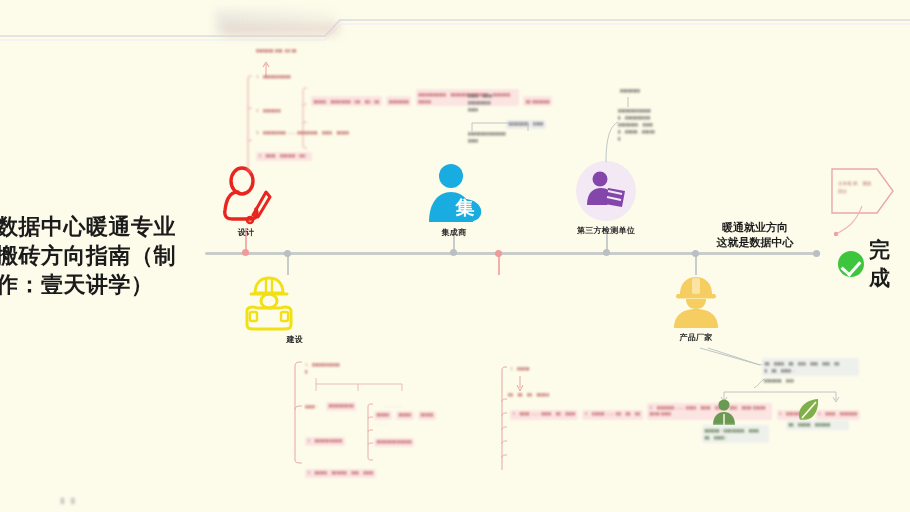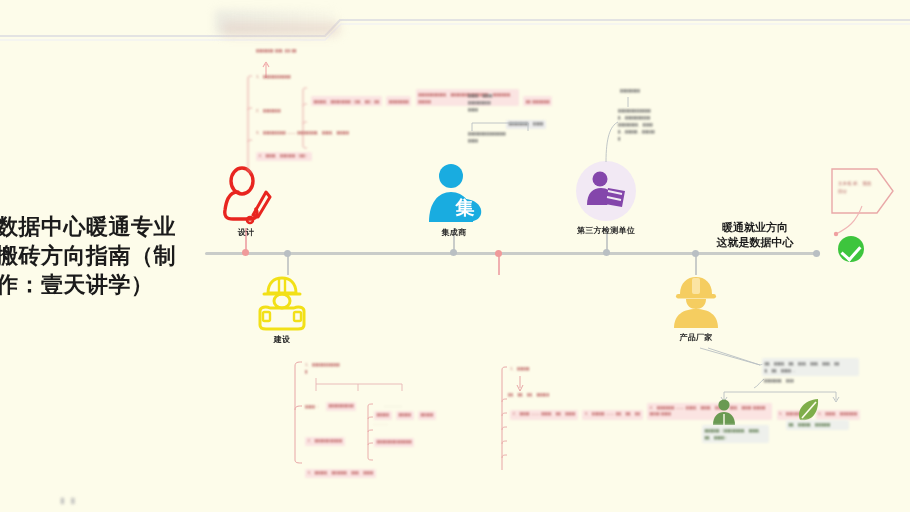--- a/index.html
+++ b/index.html
@@ -146,21 +146,21 @@
       <circle cx="31" cy="31" r="30" fill="#f2e9f4"></circle>
       <circle cx="25" cy="19" r="7.5" fill="#8446ab"></circle>
       <path d="M12 45 C12 33 18 28 26 28 C32 28 36 31 38 36 L32 45 Z" fill="#8446ab"></path>
       <path d="M30 44 L33 28 L50 31 L47 47 Z" fill="#8446ab"></path>
       <path d="M33 31 L47 34" stroke="#f2e9f4" stroke-width="2" fill="none"></path>
       <path d="M32 37 L46 40" stroke="#f2e9f4" stroke-width="2" fill="none"></path>
     </svg>
     <span class="lab">第三方检测单位</span>
   </div>
 
-  <div class="node" style="left:248px;top:275px;width:68px;">
+  <div class="node" style="left:235px;top:275px;width:68px;text-align:right;">
     <svg class="glyph" width="60" height="56" viewBox="0 0 60 56">
       <path d="M16 18 C16 8 22 3 30 3 C38 3 44 8 44 18 Z" fill="none" stroke="#f2e017" stroke-width="3"></path>
       <path d="M27 4 L27 17 M33 4 L33 17" stroke="#f2e017" stroke-width="2.4"></path>
       <path d="M12 19 L48 19" stroke="#f2e017" stroke-width="3" stroke-linecap="round"></path>
       <ellipse cx="30" cy="26" rx="8" ry="7" fill="none" stroke="#f2e017" stroke-width="3"></ellipse>
       <path d="M8 36 C8 32 14 31 18 33 L42 33 C46 31 52 32 52 36 L52 50 C52 53 50 54 46 54 L14 54 C10 54 8 53 8 50 Z" fill="none" stroke="#f2e017" stroke-width="3" stroke-linejoin="round"></path>
       <rect x="11" y="37" width="7" height="9" rx="1.5" fill="none" stroke="#f2e017" stroke-width="2.4"></rect>
       <rect x="42" y="37" width="7" height="9" rx="1.5" fill="none" stroke="#f2e017" stroke-width="2.4"></rect>
     </svg>
     <span class="lab">建设</span>
@@ -189,20 +189,21 @@
   <div class="banner-txt">文本框
 标、预览
 部分</div>
   <svg style="position:absolute;left:826px;top:206px;" width="60" height="36">
     <path d="M36,0 C30,16 22,22 10,28" fill="none" stroke="#f0b6b6" stroke-width="1.1"></path>
     <circle cx="10" cy="28" r="2.2" fill="#f0a0a0"></circle>
   </svg>
 
   <div class="done-wrap">
     <div class="done-check"></div>
+    <div class="done-lab">完成</div>
   </div>
 
   <div class="mm pink" style="left:256px;top:48px;">
     <div class="t">▮▮▮▮▮▮▮ ▮▮▮, ▮▮  ▮▮</div>
   </div>
   <svg style="position:absolute;left:260px;top:58px;" width="24" height="22">
     <path d="M6,20 L6,6 M6,4 L3,9 M6,4 L9,9" stroke="#f0a8a8" stroke-width="1.1" fill="none"></path>
   </svg>
 
   <div class="mm pink" style="left:244px;top:74px;">

